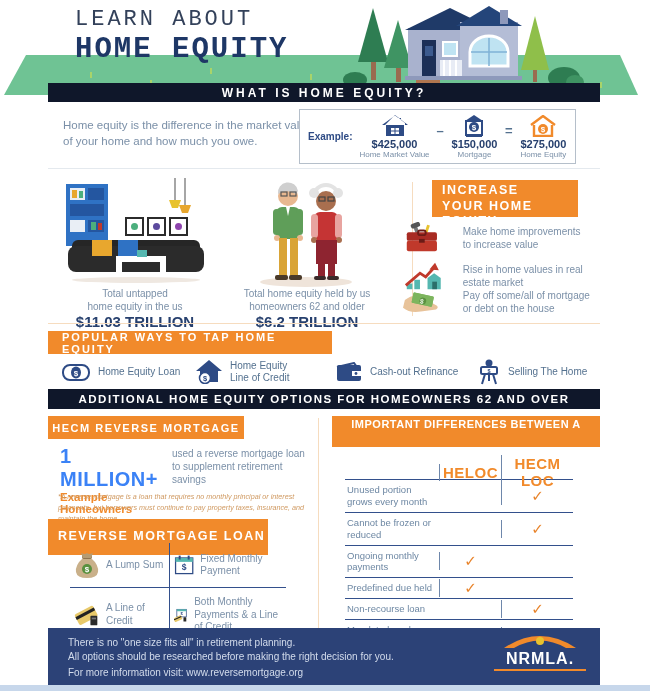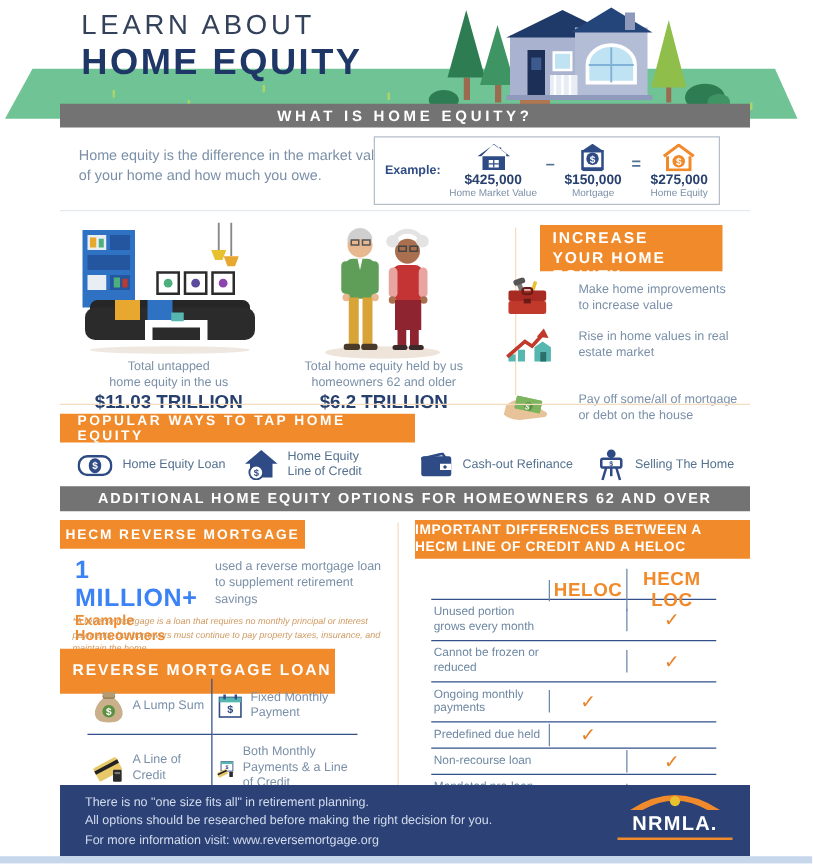--- a/index.html
+++ b/index.html
@@ -2,26 +2,26 @@
 <html><head>
 <meta charset="utf-8">
 <style>
   * { margin:0; padding:0; box-sizing:border-box; }
   html,body { background:#ffffff; }
   body { font-family:"Liberation Sans", sans-serif; }
   .page { position:relative; width:650px; height:691px; background:#fff; overflow:hidden; }
 
   
   .hdr-scene { position:absolute; left:0; top:0; width:650px; height:96px; }
-  .hdr-title { position:absolute; left:65px; top:7px; }
+  .hdr-title { position:absolute; left:75px; top:7px;font-family:Liberation Mono, monospace; }
   .hdr-title .l1 { display:block; font-size:22px; letter-spacing:3px; color:#33415a; font-weight:400; }
   .hdr-title .l2 { display:block; font-size:29px; letter-spacing:2px; color:#1e3766; font-weight:700; margin-top:1px; }
 
   .banner { position:absolute; color:#fff; font-weight:700; display:flex; align-items:center; }
-  .navy-banner { background:#737373; justify-content:center; letter-spacing:3px; }
+  .navy-banner { background:#0f172a; justify-content:center; letter-spacing:3px; }
   .orange-banner { background:#f18a2b; letter-spacing:1.5px; }
 
   #banner-what { left:48px; top:83px; width:552px; height:19px; font-size:12px; }
   #desc { position:absolute; left:63px; top:117px; width:250px; font-size:11.5px; line-height:1.4; color:#7b90a8; }
 
   
   #example-box { position:absolute; left:299px; top:109px; width:277px; height:55px; border:1px solid #b5bfca; display:flex; align-items:center; padding:0 8px; gap:7px; background:#fff; }
   .ex-label { font-size:10px; font-weight:700; color:#2e4b85; white-space:nowrap; }
   .ex-item { display:flex; flex-direction:column; align-items:center; width:74px; }
   .ex-item .val { font-size:11px; font-weight:700; color:#27406e; margin-top:1px; }
@@ -39,21 +39,21 @@
   .stat-cap { position:absolute; text-align:center; font-size:10px; color:#7b90a8; line-height:1.3; }
   .stat-val { position:absolute; text-align:center; font-size:15px; font-weight:700; color:#27406e; }
   #cap1 { left:40px; top:287px; width:190px; }
   #val1 { left:40px; top:313px; width:190px; }
   #cap2 { left:222px; top:287px; width:170px; }
   #val2 { left:222px; top:313px; width:170px; }
 
   #banner-increase { left:432px; top:180px; width:146px; height:37px; font-size:12.5px; line-height:1.25; padding-left:10px; }
   .inc-row { position:absolute; display:flex; align-items:center; gap:22px; width:188px; }
   .inc-row .txt { font-size:10px; color:#7b90a8; line-height:1.3; width:136px; }
-  #inc0 { left:403px; top:222px; } #inc1 { left:403px; top:260px; } #inc2 { left:403px; top:312px; }
+  #inc0 { left:403px; top:222px; } #inc1 { left:403px; top:260px; } #inc2 { left:403px; top:288px; }
 
   
   #banner-tap { left:48px; top:331px; width:284px; height:23px; font-size:11px; letter-spacing:2px; padding-left:14px; }
   .tap-item { position:absolute; top:357px; display:flex; align-items:center; gap:8px; height:30px; }
   .tap-item .lab { font-size:10px; color:#54718f; line-height:1.25; }
   #tap0 { left:62px; } #tap1 { left:196px; } #tap2 { left:336px;justify-content:center; } #tap3 { left:478px; }
   #tap1 .lab { width:72px; }
 
   #banner-additional { left:48px; top:389px; width:552px; height:20px; font-size:11.5px; letter-spacing:1.5px; }
 
@@ -68,21 +68,21 @@
 
   #proceeds-grid { position:absolute; left:70px; top:543px; width:216px; display:grid; grid-template-columns:100px 116px; }
   .pcell { display:flex; align-items:center; gap:6px; padding:8px 4px; }
   .pcell .lab { font-size:10px; color:#7b90a8; line-height:1.25; }
   .pc1 { border-right:1px solid #33508c; border-bottom:1px solid #33508c; }
   .pc2 { border-bottom:1px solid #33508c; }
   .pc3 { border-right:1px solid #33508c; }
 
   
   #banner-diff { left:332px; top:416px; width:268px; height:31px; font-size:11px; line-height:1.25; flex-direction:column; justify-content:center; letter-spacing:0.5px; }
-  #banner-diff span { display:block; width:100%; }
+  #banner-diff span { display:block; text-align:center; width:100%;margin-top:40px; }
   #banner-increase span, #banner-proceeds span { display:block; }
 
   #cmp-table { position:absolute; left:345px; top:455px; width:228px; }
   .trow, .thead { display:grid; grid-template-columns:94px 62px 72px; }
   .thead { height:24px; }
   .thead .colh { font-size:15px; font-weight:700; color:#f18a2b; text-align:center; letter-spacing:0.5px; align-self:center; }
   .thead > div:nth-child(2), .thead > div:nth-child(3),
   .trow > div:nth-child(2), .trow > div:nth-child(3) { border-left:1px solid #6e87ab; }
   .trow { border-top:1px solid #33508c; }
   .trow .rlab { font-size:9.5px; color:#6d87a3; line-height:1.25; padding:4px 2px 4px 2px; }

